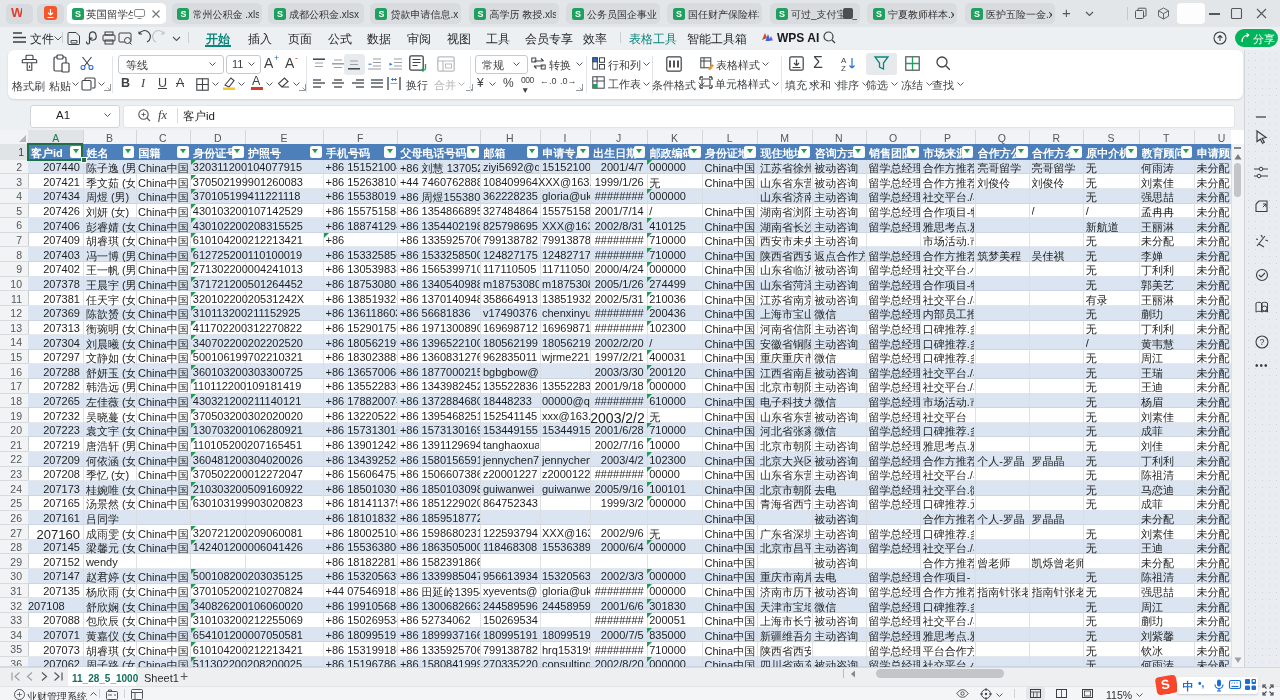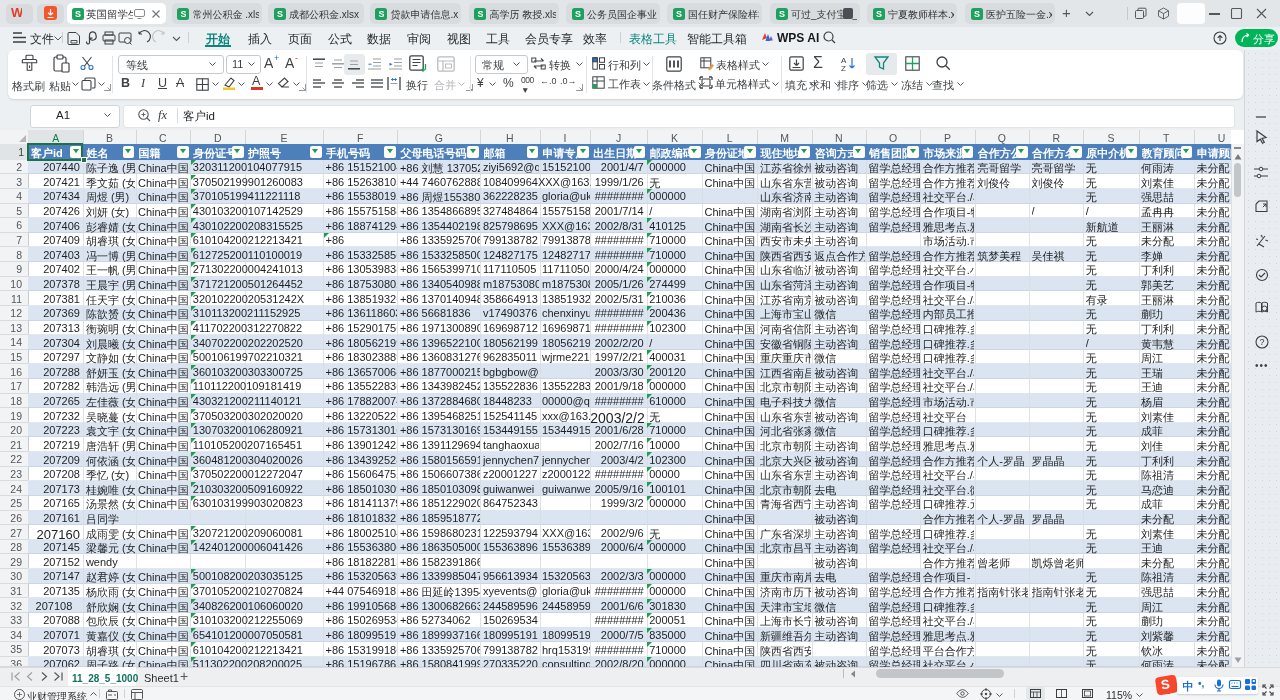--- a/index.html
+++ b/index.html
@@ -1400,21 +1400,21 @@
 <div class="tx" style="left:1196.4px;top:526.60px;width:34.1px;font-size:11px;color:#1d1f21">未分配</div>
 <svg style="left:190.8px;top:525.50px" width="5" height="5" viewBox="0 0 5 5">
     <path d="M0 0h5L0 5z" fill="#1e9e4f"></path>
   </svg>
 <div class="tx" style="left:28.0px;top:541.22px;width:51.9px;text-align:right;font-size:11px;color:#1d1f21">207145</div>
 <div class="tx" style="left:85.9px;top:541.22px;width:49.1px;font-size:11px;color:#1d1f21">梁馨元 (女)</div>
 <div class="tx" style="left:138.0px;top:541.22px;width:51.8px;font-size:11px;color:#1d1f21">China中国</div>
 <div class="tx" style="left:192.8px;top:541.22px;width:130px;font-size:11px;color:#1d1f21">142401200006041426</div>
 <div class="tx" style="left:325.5px;top:541.22px;width:71.4px;font-size:11px;color:#1d1f21">+86 155363806</div>
 <div class="tx" style="left:399.9px;top:541.22px;width:80.0px;font-size:11px;color:#1d1f21">+86 18635050000</div>
-<div class="tx" style="left:482.9px;top:541.22px;width:56.1px;font-size:11px;color:#1d1f21">155363896</div>
+<div class="tx" style="left:482.9px;top:541.22px;width:56.1px;font-size:11px;color:#1d1f21">118468308</div>
 <div class="tx" style="left:542.0px;top:541.22px;width:47.8px;font-size:11px;color:#1d1f21">1553638961</div>
 <div class="tx" style="left:590.3px;top:541.22px;width:53.4px;text-align:right;font-size:11px;color:#1d1f21">2000/6/4</div>
 <div class="tx" style="left:649.2px;top:541.22px;width:52.3px;font-size:11px;color:#1d1f21">000000</div>
 <div class="tx" style="left:704.5px;top:541.22px;width:52.4px;font-size:11px;color:#1d1f21">China中国</div>
 <div class="tx" style="left:759.9px;top:541.22px;width:51.3px;font-size:11px;color:#1d1f21">北京市昌平区</div>
 <div class="tx" style="left:814.2px;top:541.22px;width:51.3px;font-size:11px;color:#1d1f21">主动咨询</div>
 <div class="tx" style="left:868.5px;top:541.22px;width:51.3px;font-size:11px;color:#1d1f21">留学总经理办公室</div>
 <div class="tx" style="left:922.8px;top:541.22px;width:51.4px;font-size:11px;color:#1d1f21">社交平台./小</div>
 <div class="tx" style="left:1085.8px;top:541.22px;width:52.3px;font-size:11px;color:#1d1f21">无</div>
 <div class="tx" style="left:1141.1px;top:541.22px;width:52.3px;font-size:11px;color:#1d1f21">王迪</div>
@@ -1479,21 +1479,21 @@
 <div class="tx" style="left:1031.5px;top:585.08px;width:51.3px;font-size:11px;color:#1d1f21">指南针张老</div>
 <div class="tx" style="left:1085.8px;top:585.08px;width:52.3px;font-size:11px;color:#1d1f21">无</div>
 <div class="tx" style="left:1141.1px;top:585.08px;width:52.3px;font-size:11px;color:#1d1f21">强思喆</div>
 <div class="tx" style="left:1196.4px;top:585.08px;width:34.1px;font-size:11px;color:#1d1f21">未分配</div>
 <svg style="left:190.8px;top:583.98px" width="5" height="5" viewBox="0 0 5 5">
     <path d="M0 0h5L0 5z" fill="#1e9e4f"></path>
   </svg>
 <svg style="left:647.2px;top:583.98px" width="5" height="5" viewBox="0 0 5 5">
     <path d="M0 0h5L0 5z" fill="#1e9e4f"></path>
   </svg>
-<div class="tx" style="left:28.0px;top:599.70px;width:51.9px;text-align:center;font-size:11px;color:#1d1f21">207108</div>
+<div class="tx" style="left:28.0px;top:599.70px;width:51.9px;text-align:left;font-size:11px;color:#1d1f21">207108</div>
 <div class="tx" style="left:85.9px;top:599.70px;width:49.1px;font-size:11px;color:#1d1f21">舒欣娴 (女)</div>
 <div class="tx" style="left:138.0px;top:599.70px;width:51.8px;font-size:11px;color:#1d1f21">China中国</div>
 <div class="tx" style="left:192.8px;top:599.70px;width:130px;font-size:11px;color:#1d1f21">340826200106060020</div>
 <div class="tx" style="left:325.5px;top:599.70px;width:71.4px;font-size:11px;color:#1d1f21">+86 199105686</div>
 <div class="tx" style="left:399.9px;top:599.70px;width:80.0px;font-size:11px;color:#1d1f21">+86 13006826633</div>
 <div class="tx" style="left:482.9px;top:599.70px;width:56.1px;font-size:11px;color:#1d1f21">244589596</div>
 <div class="tx" style="left:542.0px;top:599.70px;width:47.8px;font-size:11px;color:#1d1f21">244589596</div>
 <div class="tx" style="left:590.3px;top:599.70px;width:53.4px;text-align:right;font-size:11px;color:#1d1f21">2001/6/6</div>
 <div class="tx" style="left:649.2px;top:599.70px;width:52.3px;font-size:11px;color:#1d1f21">301830</div>
 <div class="tx" style="left:704.5px;top:599.70px;width:52.4px;font-size:11px;color:#1d1f21">China中国</div>

